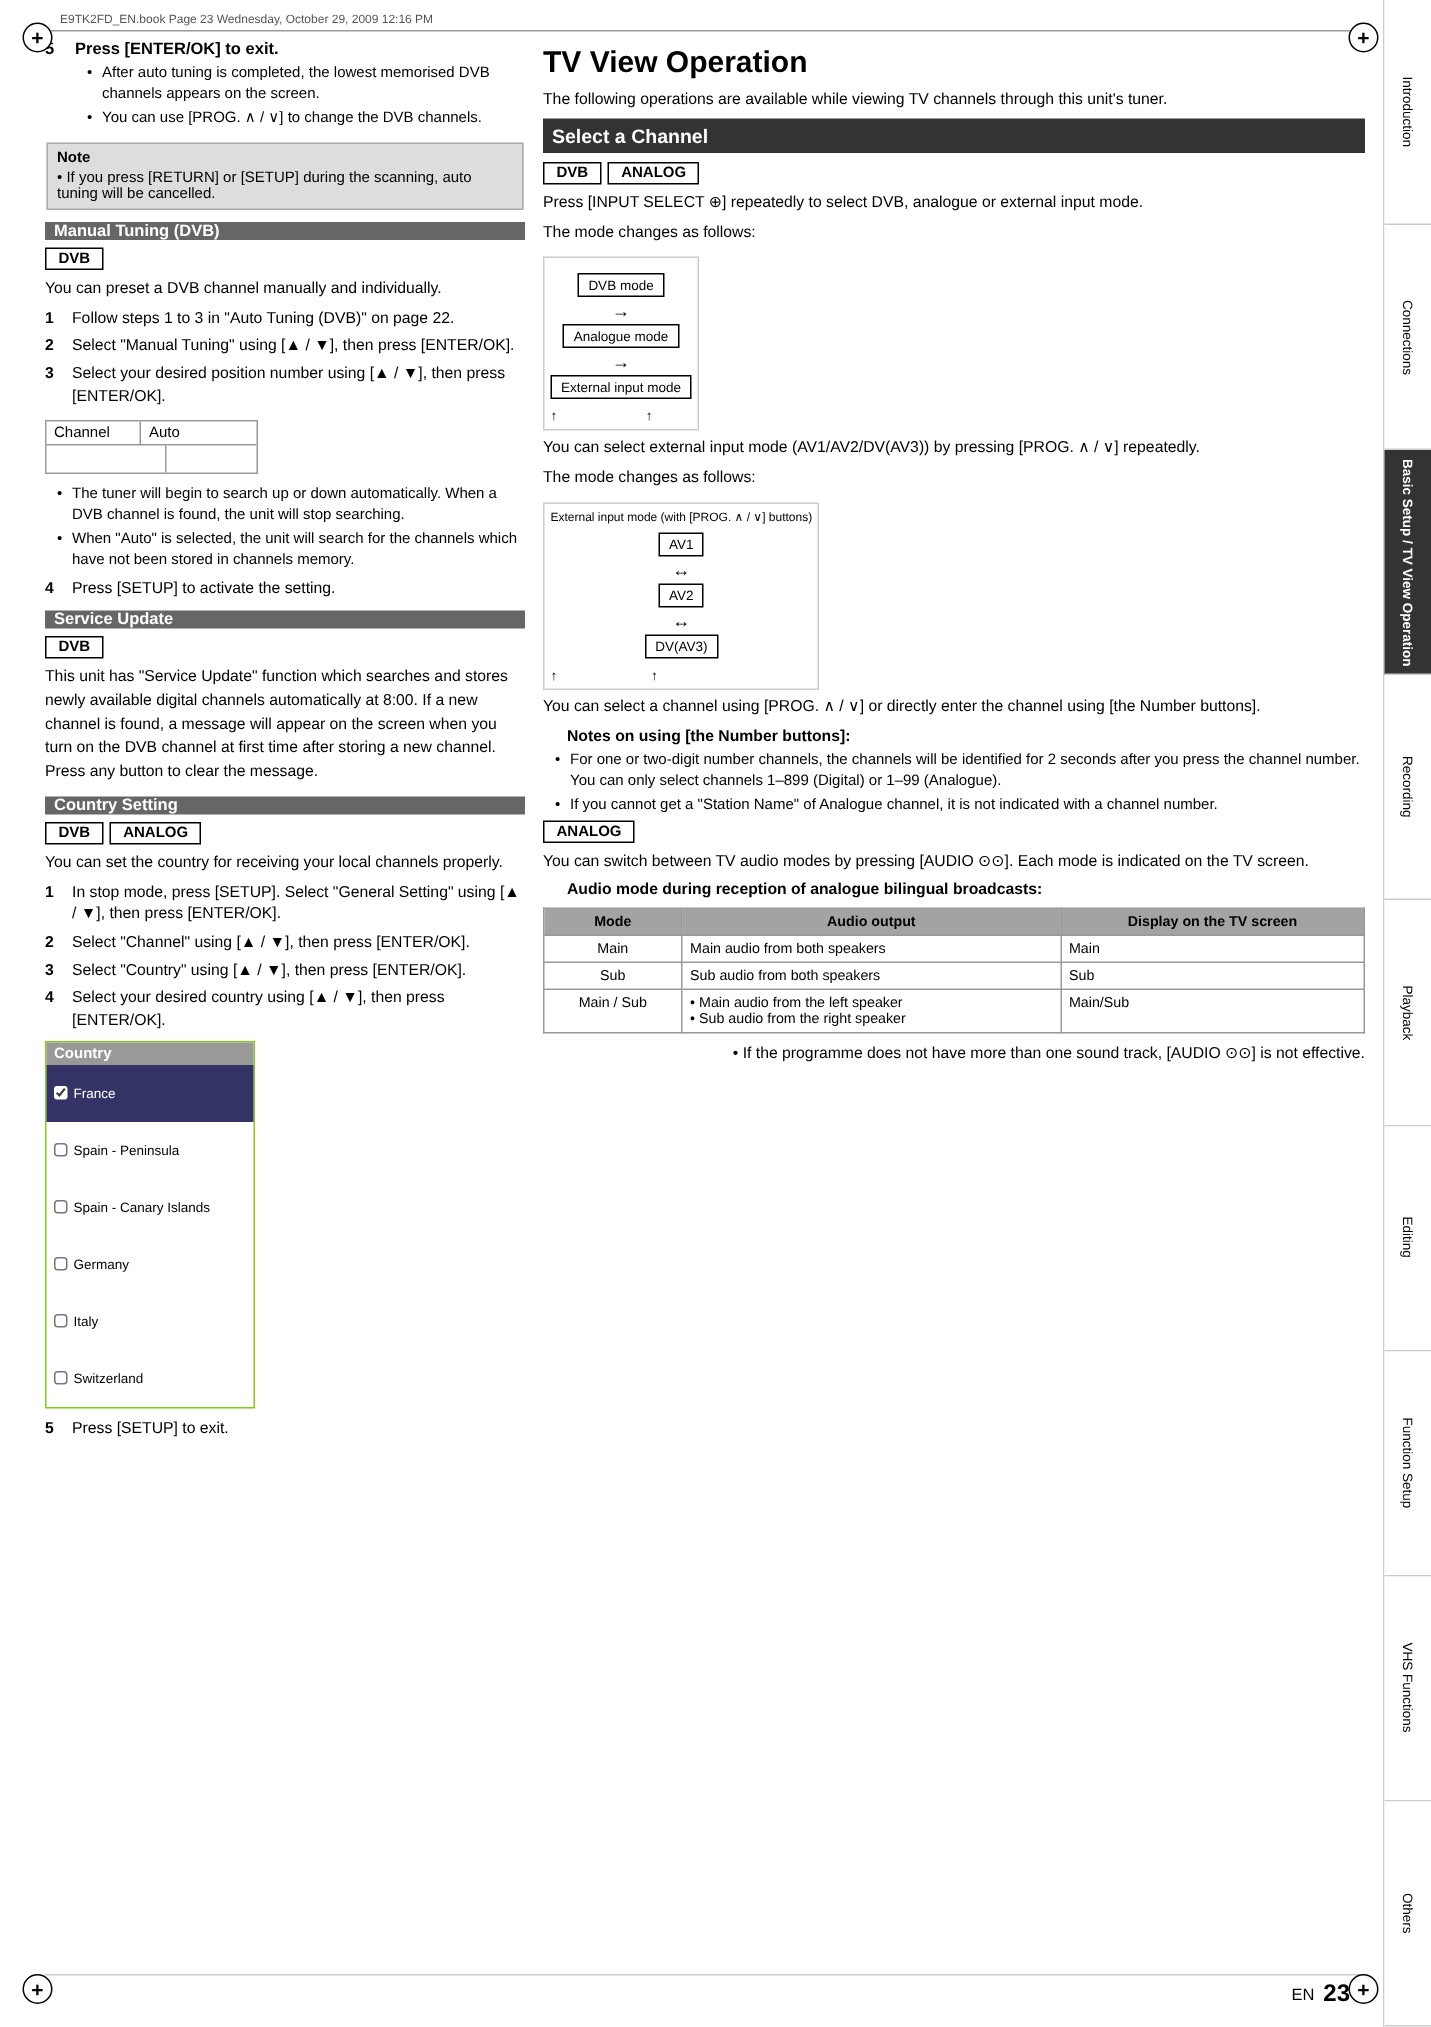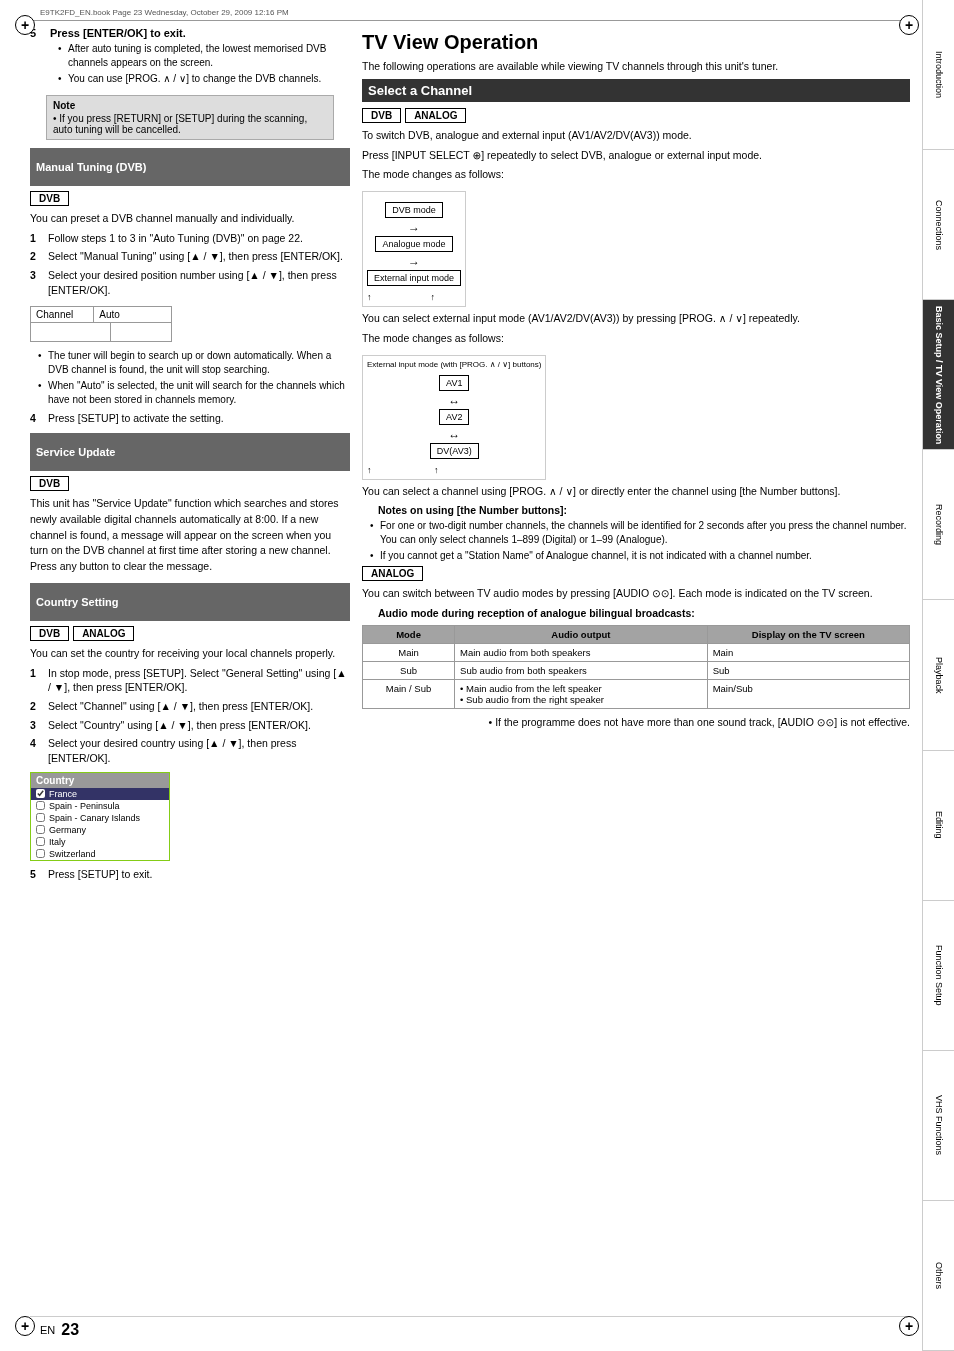--- a/index.html
+++ b/index.html
@@ -77,21 +77,21 @@
     .right-col {
       flex: 1;
     }
 
     
     .section-heading {
       background: #666;
       color: #fff;
       font-size: 11px;
       font-weight: bold;
-      padding: 13px 6px;
+      padding: 0 6px;
       margin-bottom: 5px;
       margin-top: 8px;
     }
 
     .section-heading-dark {
       background: #333;
       color: #fff;
       font-size: 13px;
       font-weight: bold;
       padding: 4px 6px;
@@ -116,21 +116,21 @@
     }
 
     .badge-dvb { }
     .badge-analog { }
 
     
     .note-box {
       background: #ddd;
       border: 1px solid #aaa;
       padding: 4px 6px;
-      margin: 6px 16px;
+      margin: 6px 1px;
     }
     .note-box .note-title {
       font-weight: bold;
       font-size: 10px;
     }
     .note-box p {
       font-size: 10px;
       margin-top: 2px;
     }
 
@@ -232,21 +232,21 @@
       background: #999;
       color: #fff;
       font-weight: bold;
       font-size: 10px;
       padding: 2px 5px;
     }
     .country-box .country-item {
       display: flex;
       align-items: center;
       gap: 4px;
-      padding: 1px 5px;
+      padding: 14px 5px;
       font-size: 9px;
     }
     .country-box .country-item input[type=checkbox] {
       width: 9px;
       height: 9px;
       margin: 0;
     }
     .country-box .country-item.selected {
       background: #336;
       color: #fff;
@@ -299,21 +299,21 @@
     }
     .sidebar-section.highlighted {
       background: #333;
       color: #fff;
       font-weight: bold;
     }
 
     
     .page-footer {
       display: flex;
-      justify-content: flex-start;
+      justify-content: flex-end;
       align-items: center;
       padding: 4px 10px;
       border-top: 1px solid #ccc;
       font-size: 11px;
     }
     .page-number {
       font-weight: bold;
       font-size: 16px;
     }
     .page-en {
@@ -501,21 +501,20 @@
         <p class="body-text">The following operations are available while viewing TV channels through this unit's tuner.</p>
 
         
         <div class="section-heading-dark">Select a Channel</div>
 
         <div class="badge-row">
           <span class="badge badge-dvb">DVB</span>
           <span class="badge badge-analog">ANALOG</span>
         </div>
 
-        <p class="body-text">To switch DVB, analogue and external input (AV1/AV2/DV(AV3)) mode.</p>
         <p class="body-text">Press [INPUT SELECT ⊕] repeatedly to select DVB, analogue or external input mode.</p>
         <p class="body-text">The mode changes as follows:</p>
 
         
         <div style="border:1px solid #ccc; padding:4px; display:inline-block; margin:4px 0;">
           <div class="flow-diagram">
             <div class="flow-box">DVB mode</div>
             <span class="flow-arrow">→</span>
             <div class="flow-box">Analogue mode</div>
             <span class="flow-arrow">→</span>

